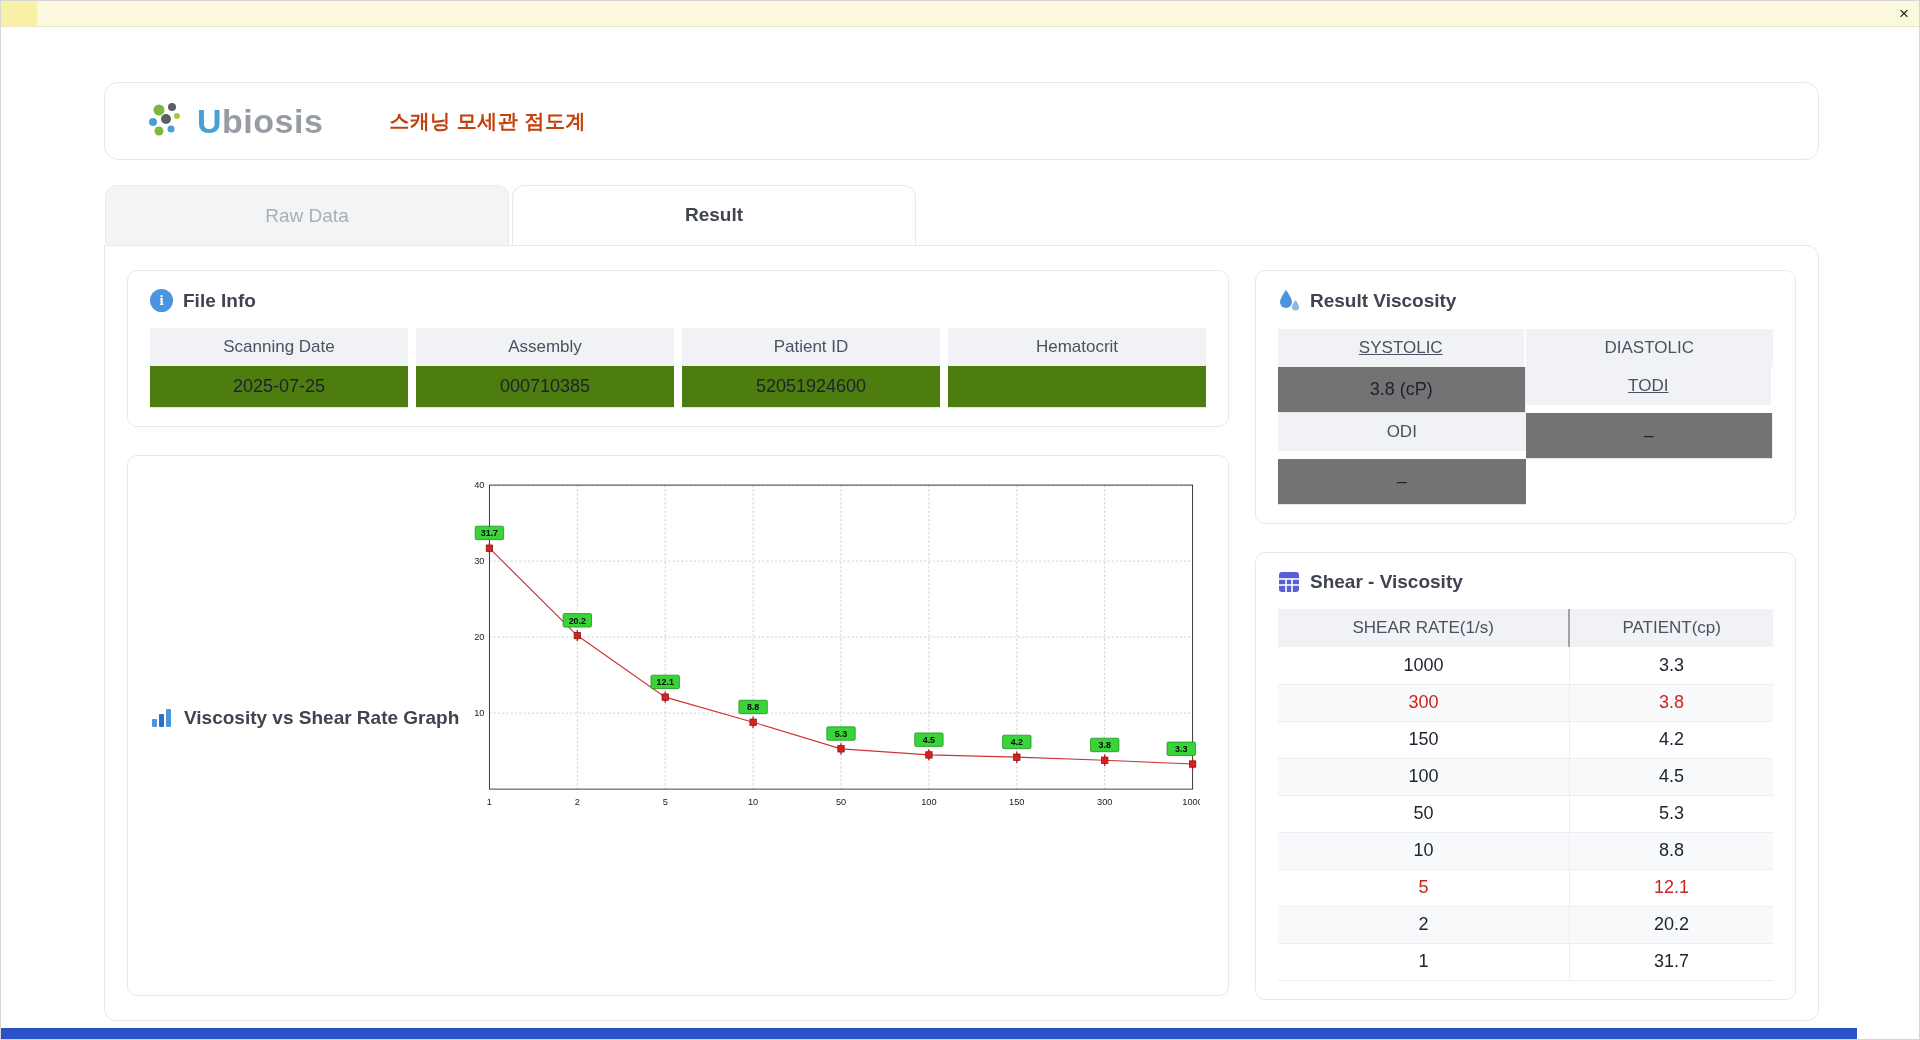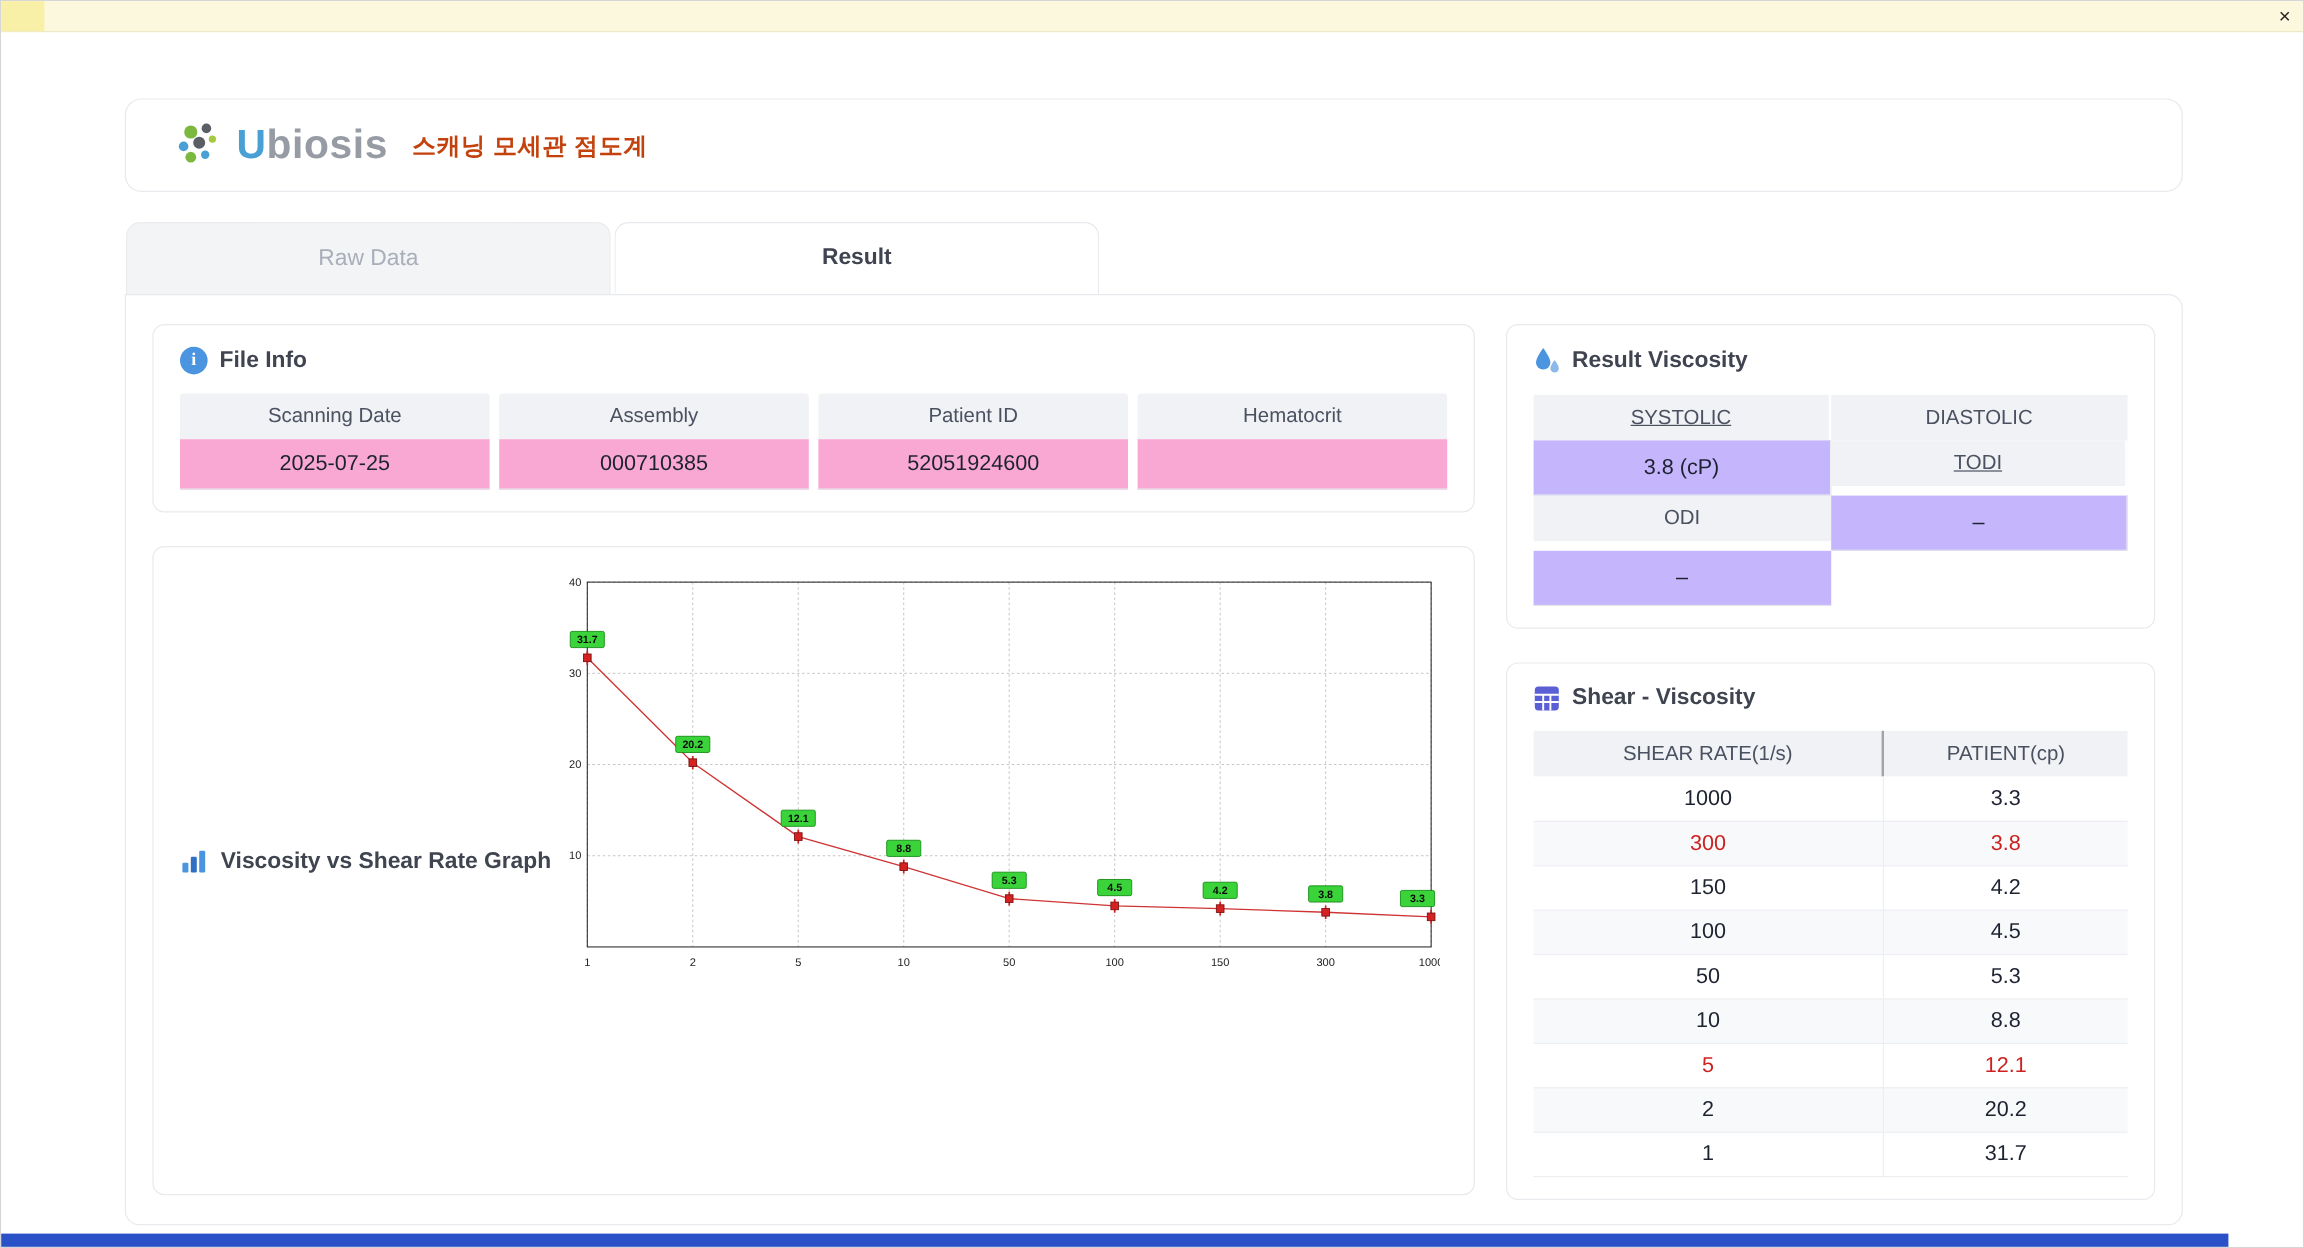--- a/index.html
+++ b/index.html
@@ -34,21 +34,21 @@
     padding: 55px 100px 18px 103px;
     display: flex; flex-direction: column;
     background: #fff;
     min-height: 0;
   }
   
   .header-card {
     height: 78px; flex: 0 0 78px;
     border: 1px solid #e7e9ed; border-radius: 14px;
     display: flex; align-items: center;
-    padding: 0 42px; gap: 20px;
+    padding: 0 42px; gap: 66px;
   }
   .logo { display: flex; align-items: center; gap: 10px; }
   .logo-text { font-size: 34px; font-weight: bold; letter-spacing: 0.5px; color: #979ca4; }
   .logo-text .logo-u { color: #49a0d5; }
   .page-title { font-size: 20px; font-weight: bold; color: #c2410c; letter-spacing: 0.5px; }
   
   .tabs {
     display: flex; gap: 3px; margin-top: 25px;
     position: relative; z-index: 2;
     padding-left: 1px;
@@ -93,39 +93,39 @@
   }
   
   .fields-row { display: flex; gap: 8px; }
   .field-group { flex: 1; }
   .field-label {
     height: 38px; background: #f1f2f5;
     display: flex; align-items: center; justify-content: center;
     font-size: 17px; color: #4a5160; border-radius: 3px 3px 0 0;
   }
   .field-value {
-    height: 42px; background: #f9a8d4;
+    height: 42px; background: #4d7c0f;
     display: flex; align-items: center; justify-content: center;
     font-size: 18px; color: #1d2230;
     border-bottom: 1px solid #e2e4e9;
   }
   
   .graph-card { flex: 1; min-height: 0; display: flex; flex-direction: row; }
   .chart-wrap { flex: 1; min-height: 0; padding: 4px 6px 0 2px; }
   .chart-wrap svg { width: 100%; height: auto; display: block; }
   
   .bv-grid { display: grid; grid-template-columns: 1fr 1fr; }
   .bv-head {
     height: 38px; background: #f1f2f5;
     display: flex; align-items: center; justify-content: center;
     font-size: 17px; color: #4a5160;
   }
   .bv-head.first { border-right: 2px solid #fff; text-decoration: underline; }
   .bv-val {
-    height: 46px; background: #c4b5fd;
+    height: 46px; background: #737373;
     display: flex; align-items: center; justify-content: center;
     font-size: 18px; color: #1d2230;
     border-bottom: 1px solid #e2e4e9;
   }
   .bv-val.first { border-right: 1px solid #eceef1; }
   
   .sv-table { width: 100%; border-collapse: collapse; }
   .sv-table th {
     height: 38px; background: #f1f2f5; font-size: 17px; font-weight: normal;
     color: #4a5160; text-align: center;

